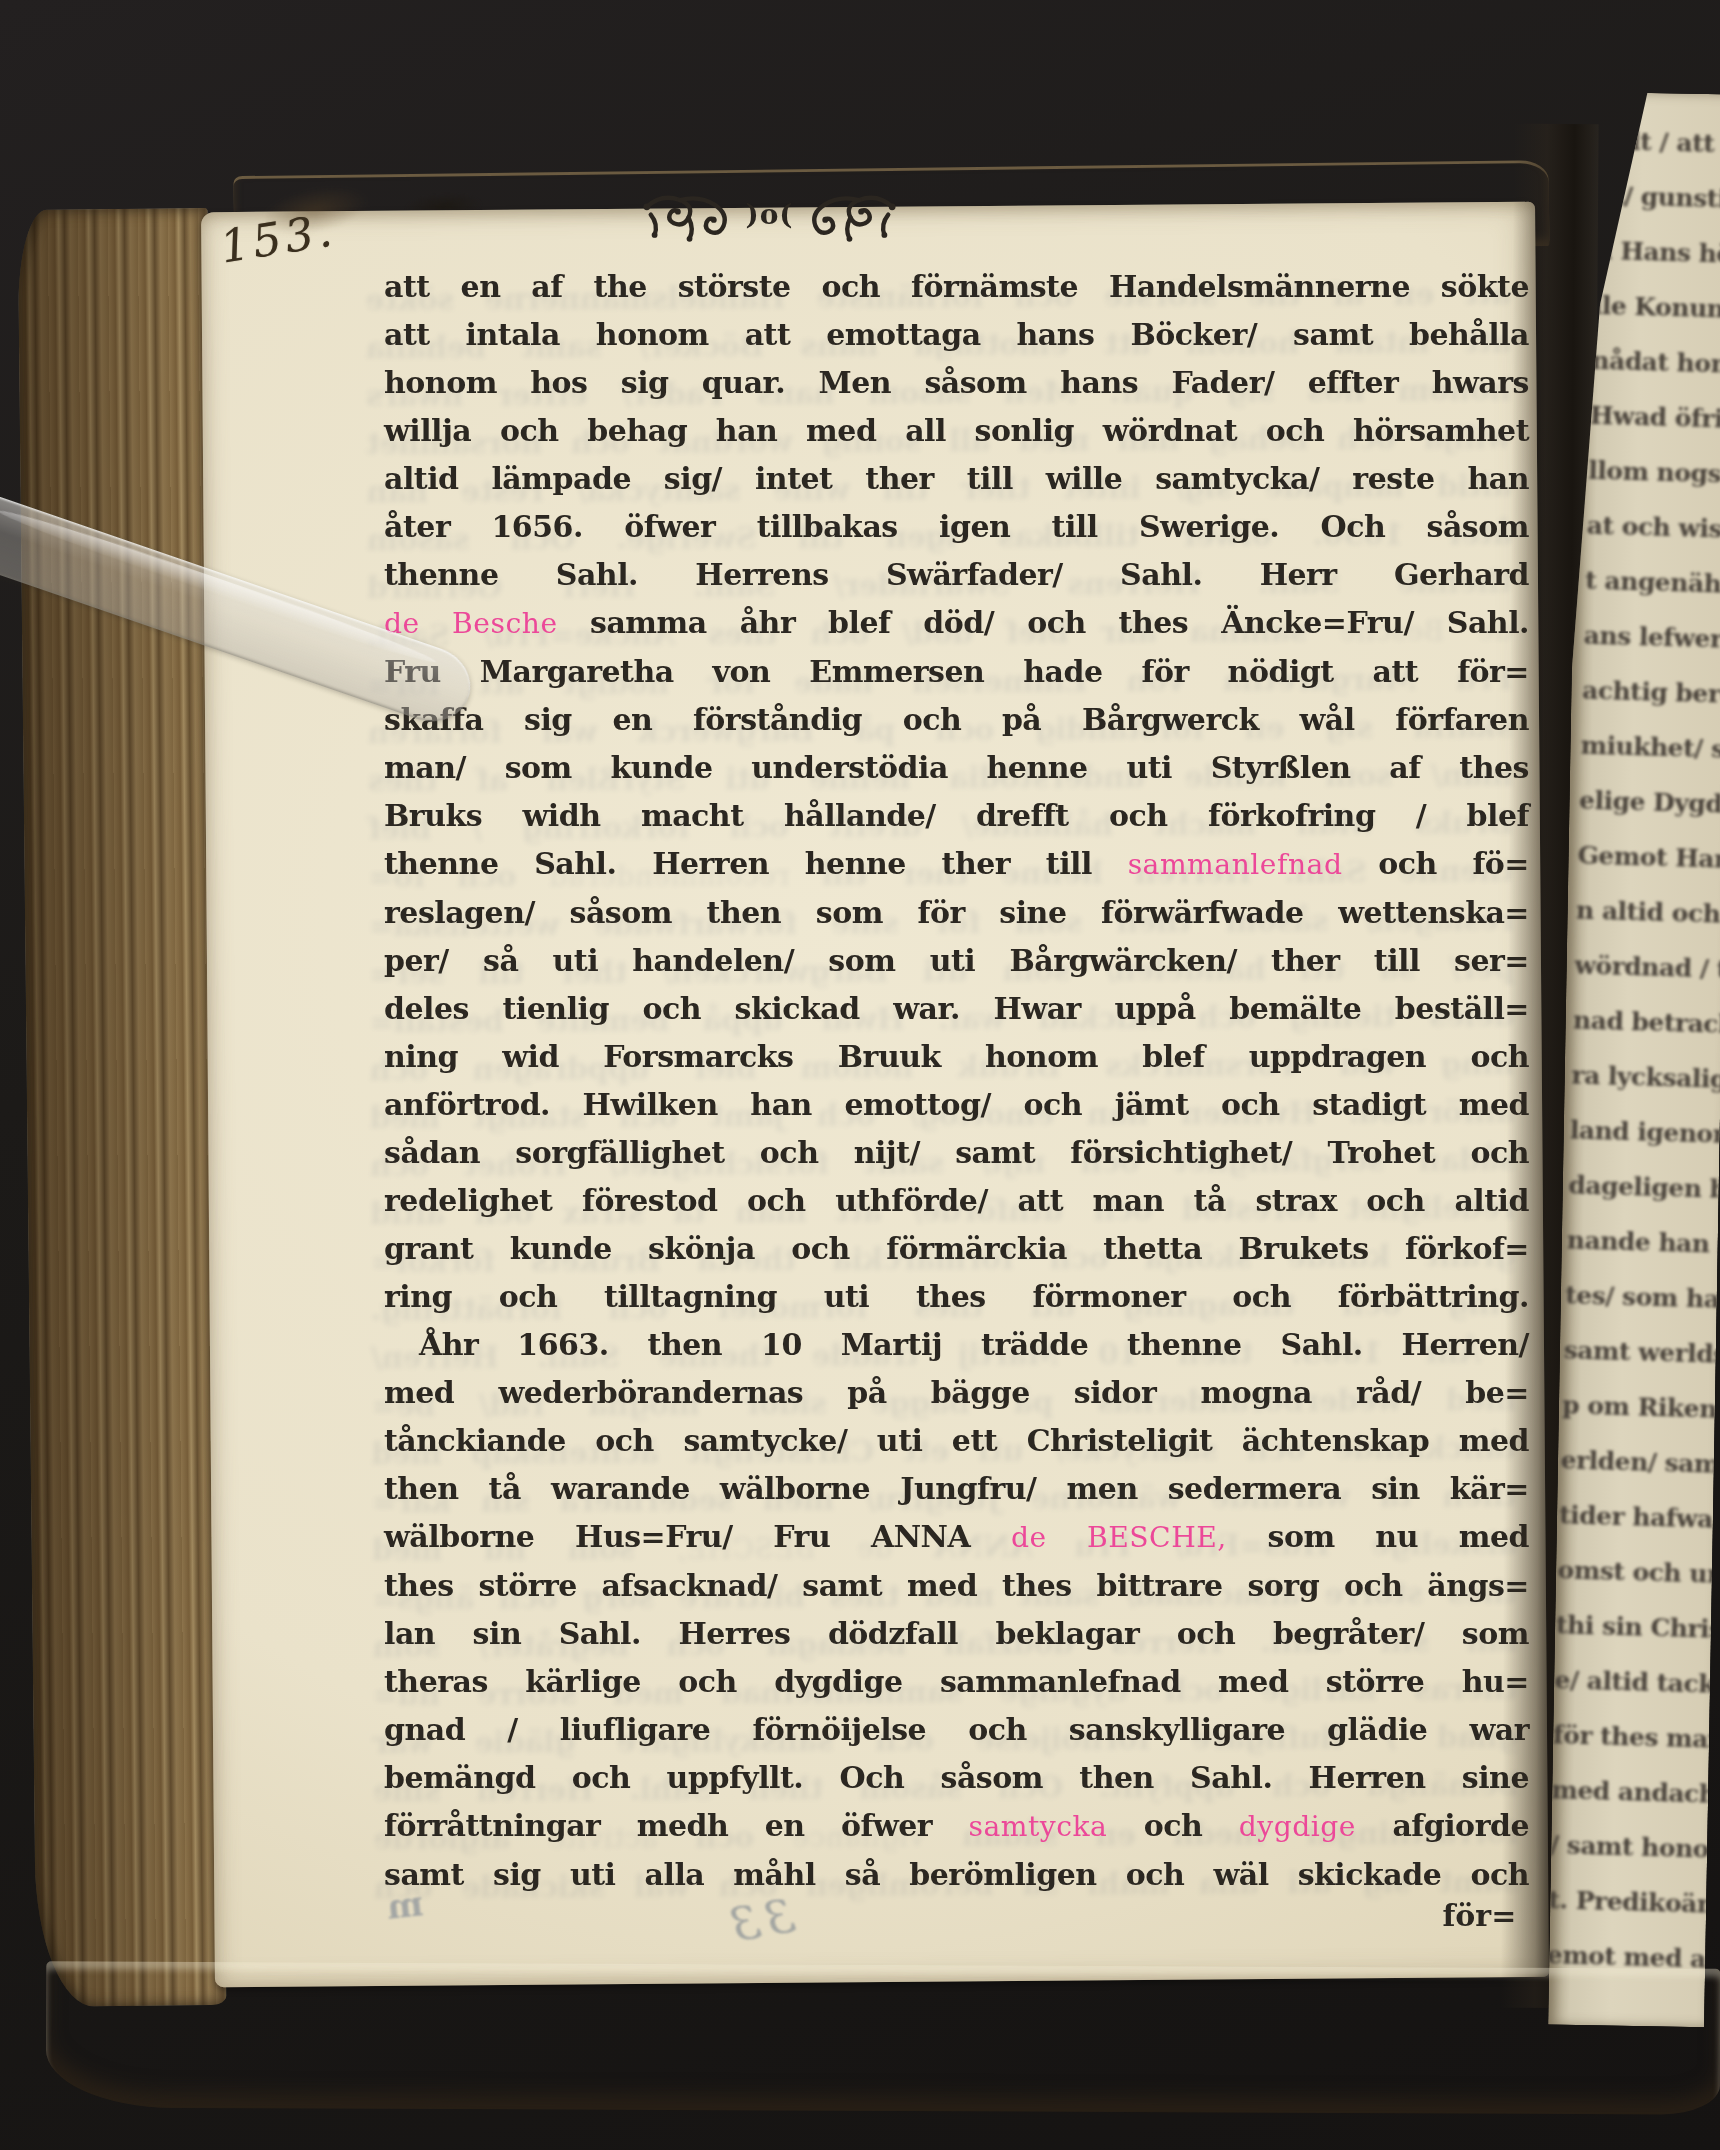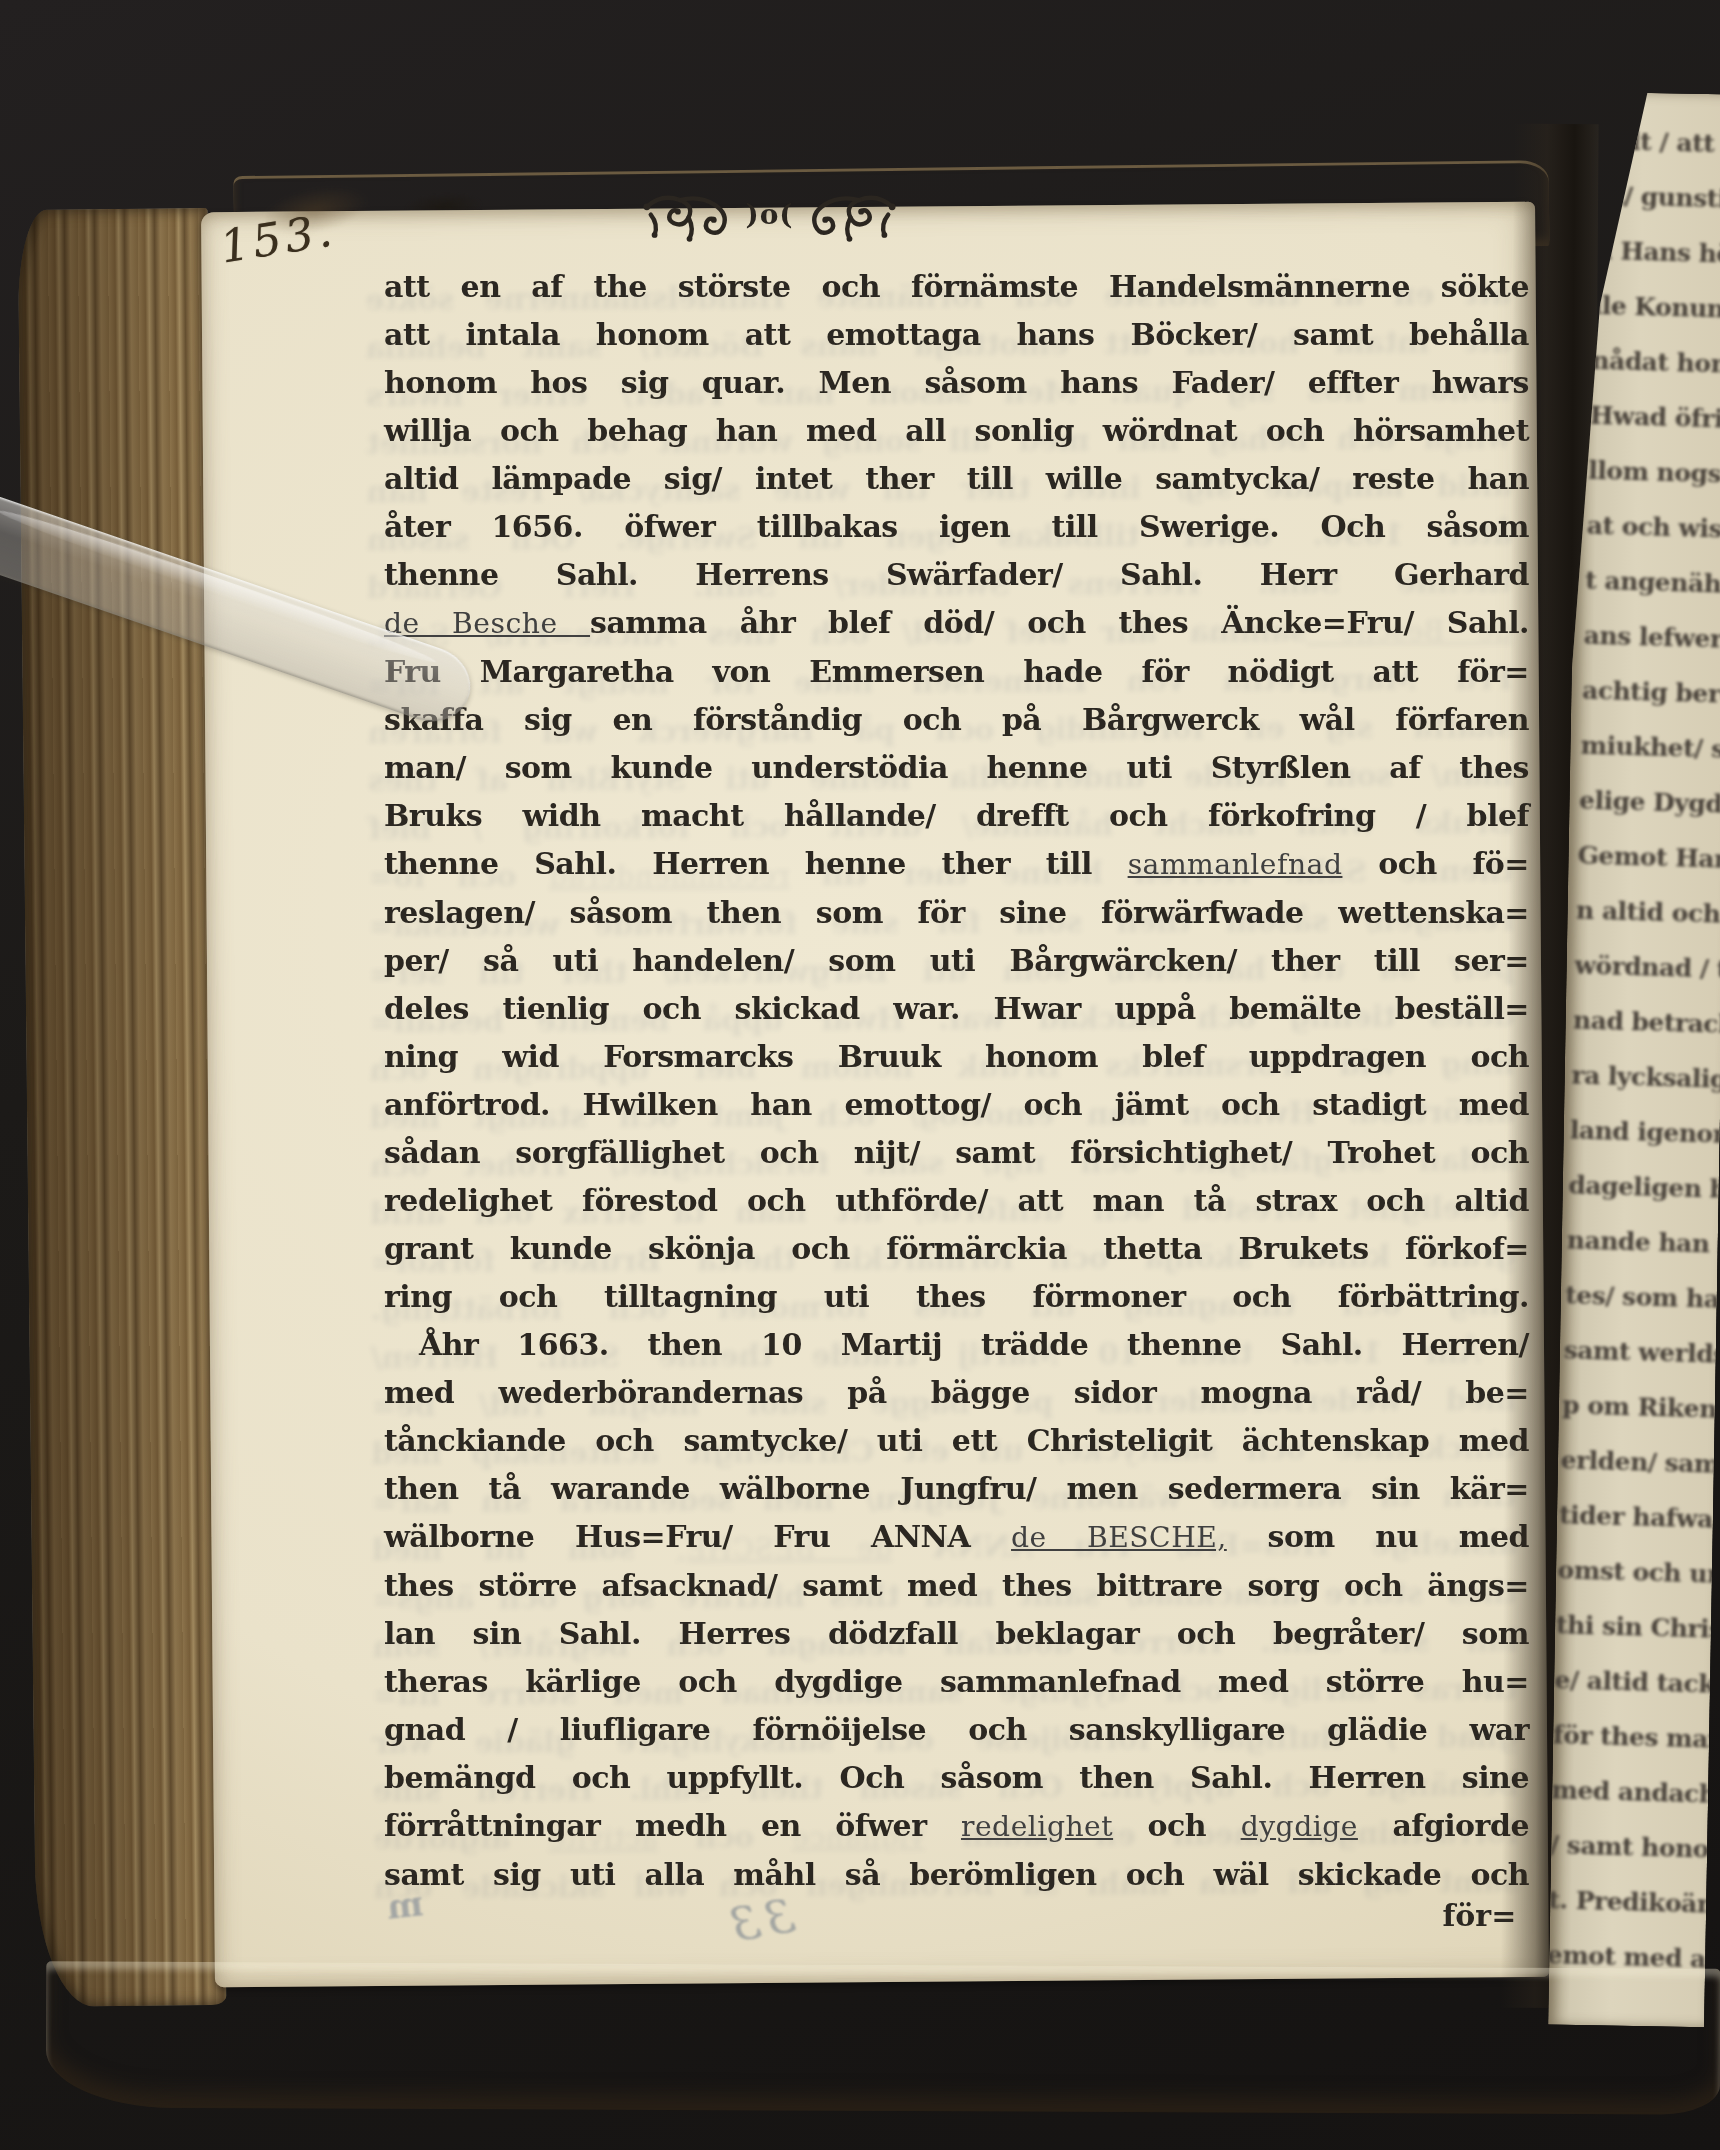--- a/index.html
+++ b/index.html
@@ -105,21 +105,21 @@
     position:absolute;left:384px;top:263px;width:1145px;
     color:#2b2721;
   }
   .tline{
     font-size:30px;font-weight:700;line-height:48px;
     letter-spacing:-0.5px;
     text-align:justify;text-align-last:justify;
     white-space:normal;
   }
   .tline.indent{padding-left:35px;}
-  .tline .roman{font-weight:400;letter-spacing:0.5px;font-size:.94em;color:#404040;text-decoration:underline;}
+  .tline .roman{font-weight:400;letter-spacing:0.5px;font-size:.94em;color:#ec4899;}
   .catchword-line{
     margin-top:3.9px;text-align:right;padding-right:12.7px;
     font-size:30px;font-weight:700;line-height:48px;color:#2b2721;
   }
   .ghost-block{
     position:absolute;left:370px;top:273px;width:1145px;
     transform:scaleX(-1) rotate(.3deg);
     filter:blur(2.4px);opacity:.10;color:#4c5a6e;
     pointer-events:none;
   }
@@ -260,21 +260,21 @@
     <div class="tline indent"><span class="fraktur">Åhr 1663. then 10 Martij trädde thenne Sahl. Herren/</span></div>
     <div class="tline"><span class="fraktur">med wederbörandernas på bägge sidor mogna råd/ be=</span></div>
     <div class="tline"><span class="fraktur">tånckiande och samtycke/ uti ett Christeligit ächtenskap med</span></div>
     <div class="tline"><span class="fraktur">then tå warande wälborne Jungfru/ men sedermera sin kär=</span></div>
     <div class="tline"><span class="fraktur">wälborne Hus=Fru/ Fru ANNA </span><span class="roman">de BESCHE,</span><span class="fraktur"> som nu med</span></div>
     <div class="tline"><span class="fraktur">thes större afsacknad/ samt med thes bittrare sorg och ängs=</span></div>
     <div class="tline"><span class="fraktur">lan sin Sahl. Herres dödzfall beklagar och begråter/ som</span></div>
     <div class="tline"><span class="fraktur">theras kärlige och dygdige sammanlefnad med större hu=</span></div>
     <div class="tline"><span class="fraktur">gnad / liufligare förnöijelse och sanskylligare glädie war</span></div>
     <div class="tline"><span class="fraktur">bemängd och uppfyllt.  Och såsom then Sahl. Herren sine</span></div>
-    <div class="tline"><span class="fraktur">förråttningar medh en öfwer </span><span class="roman">redelighet</span><span class="fraktur"> och </span><span class="roman">dygdige</span><span class="fraktur"> afgiorde</span></div>
+    <div class="tline"><span class="fraktur">förråttningar medh en öfwer </span><span class="roman">samtycka</span><span class="fraktur"> och </span><span class="roman">dygdige</span><span class="fraktur"> afgiorde</span></div>
     <div class="tline"><span class="fraktur">samt sig uti alla måhl så berömligen och wäl skickade och</span></div>
   </div>
 
 <div class="text-block" style="top:1888px;">
   <div class="catchword-line">för=</div>
 </div>
 
 <div class="ghost-mark-m">m</div>
 <div class="ghost-mark-sig">33</div>
 

